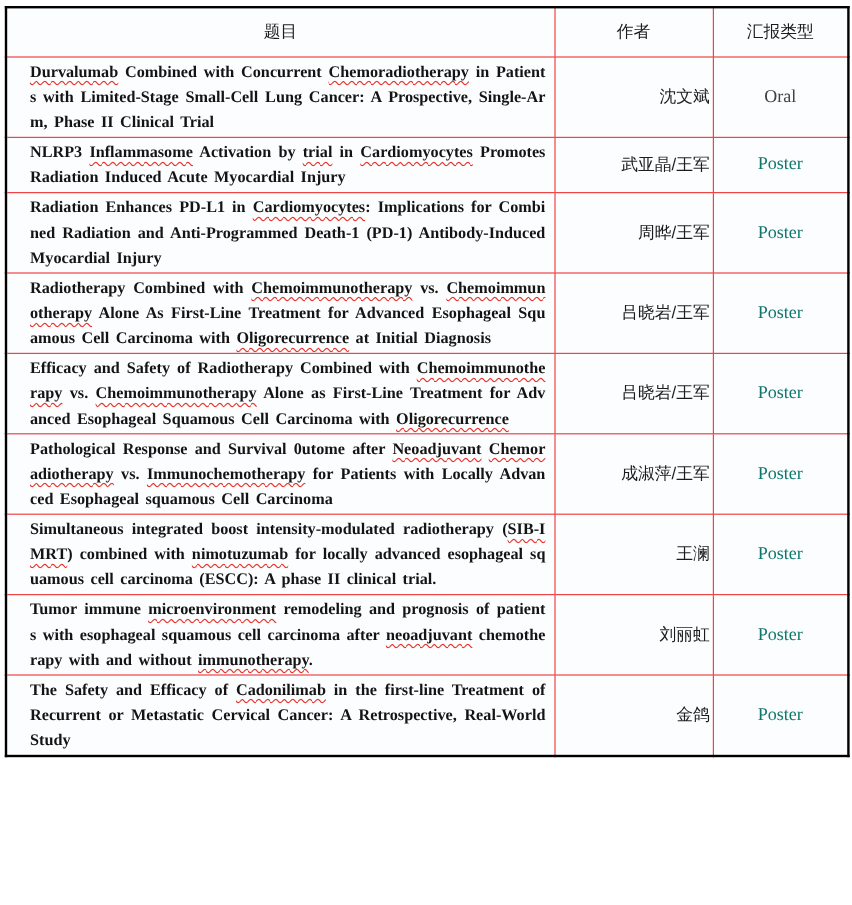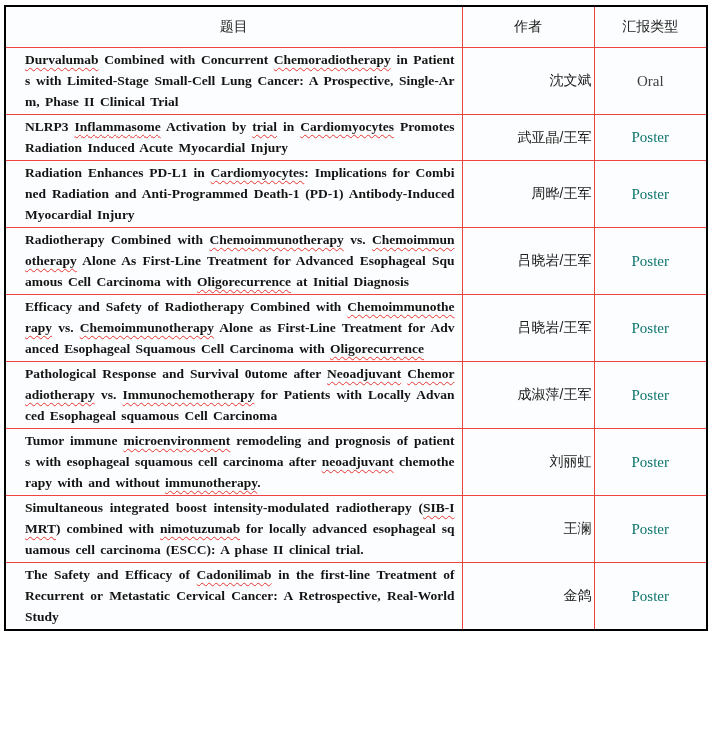--- a/index.html
+++ b/index.html
@@ -128,28 +128,28 @@
 
 
   <tr>
     <td class="td-title">Pathological Response and Survival 0utome after <span class="sq">Neoadjuvant</span> <span class="sq">Chemoradiotherapy</span> vs. <span class="sq">Immunochemotherapy</span> for Patients with Locally Advanced Esophageal squamous Cell Carcinoma</td>
     <td class="td-author">成淑萍/王军</td>
     <td class="td-type">Poster</td>
   </tr>
 
 
   <tr>
-    <td class="td-title">Tumor immune <span class="sq">microenvironment</span> remodeling and prognosis of patients with esophageal squamous cell carcinoma after <span class="sq">neoadjuvant</span> chemotherapy with and without <span class="sq">immunotherapy</span>.</td>
-    <td class="td-author">刘丽虹</td>
+    <td class="td-title">Simultaneous integrated boost intensity-modulated radiotherapy (<span class="sq">SIB-IMRT</span>) combined with <span class="sq">nimotuzumab</span> for locally advanced esophageal squamous cell carcinoma (ESCC): A phase II clinical trial.</td>
+    <td class="td-author">王澜</td>
     <td class="td-type">Poster</td>
   </tr>
 
   <tr>
-    <td class="td-title">Simultaneous integrated boost intensity-modulated radiotherapy (<span class="sq">SIB-IMRT</span>) combined with <span class="sq">nimotuzumab</span> for locally advanced esophageal squamous cell carcinoma (ESCC): A phase II clinical trial.</td>
-    <td class="td-author">王澜</td>
+    <td class="td-title">Tumor immune <span class="sq">microenvironment</span> remodeling and prognosis of patients with esophageal squamous cell carcinoma after <span class="sq">neoadjuvant</span> chemotherapy with and without <span class="sq">immunotherapy</span>.</td>
+    <td class="td-author">刘丽虹</td>
     <td class="td-type">Poster</td>
   </tr>
 
 
   <tr>
     <td class="td-title">The Safety and Efficacy of <span class="sq">Cadonilimab</span> in the first-line Treatment of Recurrent or Metastatic Cervical Cancer: A Retrospective, Real-World Study</td>
     <td class="td-author">金鸽</td>
     <td class="td-type">Poster</td>
   </tr>
 </tbody>

